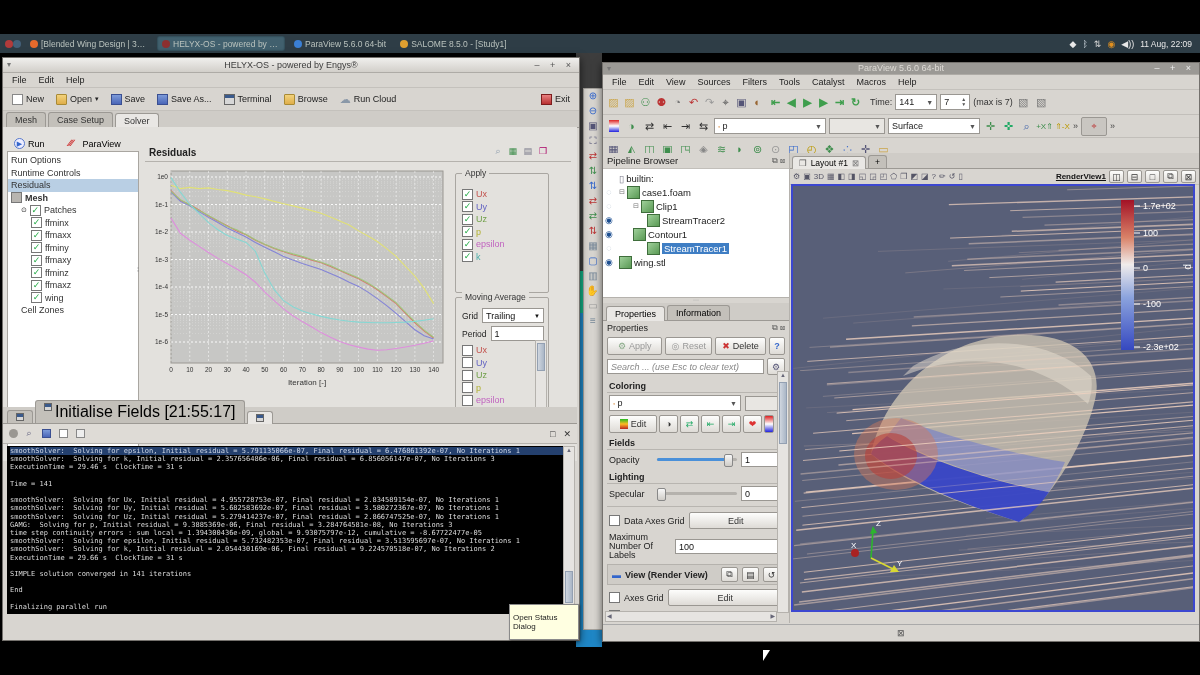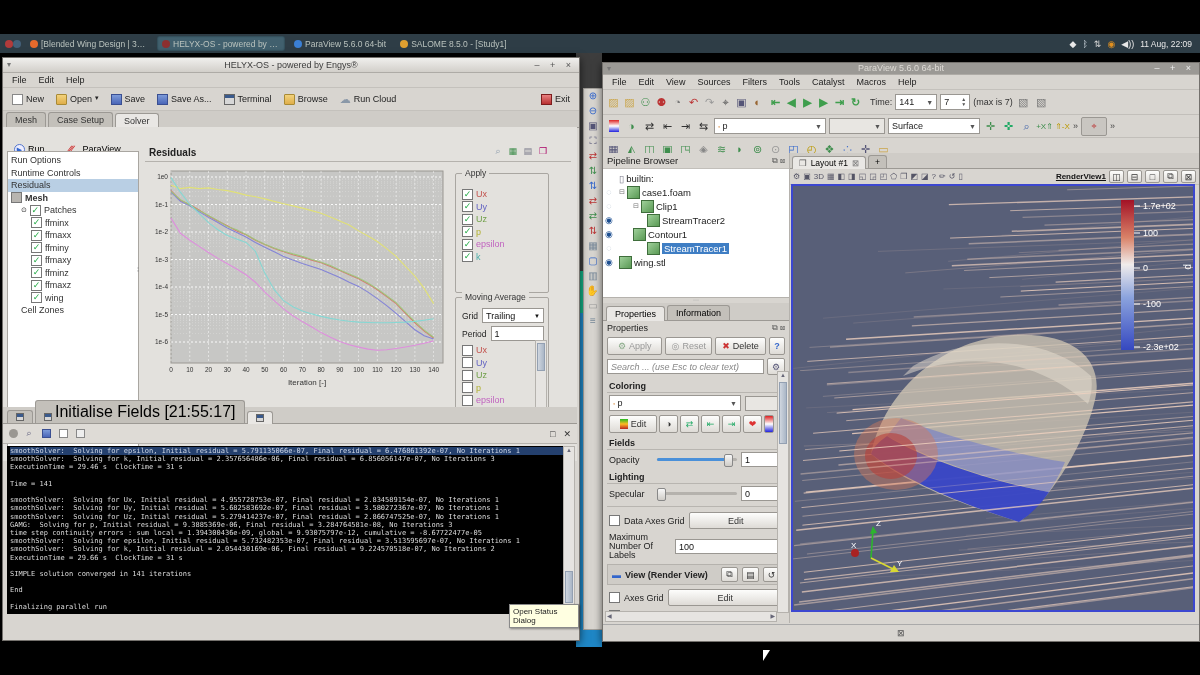--- a/index.html
+++ b/index.html
@@ -19,21 +19,21 @@
   .titlebar{height:14px;background:linear-gradient(#f0efed,#d2cfca);border-bottom:1px solid #aeaba6;
             font-size:9px;color:#3c3c3c;position:relative;text-align:center;line-height:14px}
   .titlebar .wbtns{position:absolute;right:4px;top:0;font-size:9px;color:#555;letter-spacing:4px}
   .titlebar .wmark{position:absolute;left:4px;top:0;font-size:8px;color:#777}
   .menubar{height:14px;display:flex;gap:2px;font-size:9px;color:#222;align-items:center;
            border-bottom:1px solid #c4c1bc;padding-left:4px}
   .menubar span{padding:0 5px}
   
   .htoolbar{height:22px;display:flex;align-items:center;font-size:9px;color:#222;gap:2px;
             border-bottom:1px solid #c4c1bc;padding:0 4px}
-  .hbtn{display:flex;align-items:flex-start;gap:3px;padding:2px 4px;border:1px solid transparent;border-radius:2px}
+  .hbtn{display:flex;align-items:center;gap:3px;padding:2px 4px;border:1px solid transparent;border-radius:2px}
   .mini{width:11px;height:11px;display:inline-block;box-sizing:border-box;flex:0 0 auto}
   .i-doc{background:#fff;border:1px solid #888}
   .i-folder{background:linear-gradient(#f2d27c,#dfae4a);border:1px solid #a98a34;border-radius:1px}
   .i-save{background:linear-gradient(#7d9bd9,#4a66b8);border:1px solid #3a4f92}
   .i-term{background:#d7d7d7;border:1px solid #666;box-shadow:inset 0 3px 0 #3a5a8c}
   .i-cloud{color:#8a98a8;font-size:11px;line-height:11px}
   .i-exit{background:linear-gradient(#e98080,#b83030);border:1px solid #7d1d1d}
   .tabsrow{height:16px;display:flex;align-items:flex-end;padding-left:3px;font-size:9px;color:#333;
            border-bottom:1px solid #9c9994;background:#cfccc7}
   .tab{padding:2px 8px;border:1px solid #9c9994;border-bottom:none;background:#c3c0ba;
@@ -43,21 +43,21 @@
   .groupbox{position:absolute;border:1px solid #a9a6a1;border-radius:2px}
   .groupbox>.gtitle{position:absolute;top:-6px;left:6px;background:#e3e1dd;padding:0 3px;font-size:8.5px;color:#333}
   .chk{width:9px;height:9px;border:1px solid #777;background:#fff;display:inline-block;flex:0 0 auto;
        font-size:9px;line-height:8px;text-align:center;color:#2a4}
   .treeitem{display:flex;align-items:center;gap:3px;height:12.5px;font-size:9px;color:#333;white-space:nowrap}
   .treeitem.sel{background:#b9cfe4}
   .console{background:#000;color:#dcdcdc;font-family:"DejaVu Sans Mono",monospace;font-size:7px;
            line-height:8.2px;overflow:hidden;white-space:pre}
   .console .sel{background:#24406e;color:#cfd8e8}
   .tooltip{position:absolute;background:#ffffe1;border:1px solid #8a8a8a;font-size:8px;color:#222;
-           padding:2px 3px;box-shadow:1px 1px 2px rgba(0,0,0,.4)}
+           padding:8px 3px;box-shadow:1px 1px 2px rgba(0,0,0,.4)}
   .statusbar{position:absolute;left:0;bottom:0;width:100%;height:17px;background:#d8d5d0;
              border-top:1px solid #aaa;display:flex;align-items:center;font-size:8.5px;color:#222;gap:10px;padding:0 6px;box-sizing:border-box}
   .scrollv{position:absolute;width:10px;background:#e6e4e1;border:1px solid #b5b2ad}
   .thumb{position:absolute;left:1px;width:6px;background:linear-gradient(90deg,#cfd6df,#aab6c6);border:1px solid #93a0b2}
   
   .pvtoolbar{display:flex;align-items:center;gap:3px;font-size:9px;color:#333;
              border-bottom:1px solid #c2bfba;padding:0 3px}
   .pvico{display:inline-flex;align-items:center;justify-content:center;width:15px;height:15px;
          font-size:11px;flex:0 0 auto}
   .pvico.small{width:12px;height:12px;font-size:9px}
@@ -189,21 +189,21 @@
       </div>
     </div>
   <div class="tabsrow" id="helyx-tabs">
       <div class="tab">Mesh</div>
       <div class="tab">Case Setup</div>
       <div class="tab active">Solver</div>
     </div>
 
   <div class="abs panel" style="left:0;top:69px;width:574px;height:334px">
 
-    <div class="abs" style="left:6px;top:14px;display:flex;gap:14px;align-items:center">
+    <div class="abs" style="left:6px;top:8px;display:flex;gap:14px;align-items:center">
       <span class="hbtn" style="font-size:9px">
         <span class="mini" style="border-radius:50%;background:#eef;border:1px solid #5577cc;color:#3366cc;font-size:7px;line-height:10px;text-align:center">▶</span>
         <span>Run</span>
         </span>
       <span class="hbtn" style="font-size:9px">
         <span class="mini" style="font-weight:bold;font-style:italic;color:#cc2222;font-size:9px;line-height:11px">∕∕∕</span>
         <span>ParaView</span>
         </span>
     </div>
 
@@ -449,21 +449,21 @@
       </div>
 
       <div class="abs" style="left:-6px;top:120px;color:#888;font-size:8px">⁞</div>
     </div>
   </div>
 
   <div class="abs" id="term-tabs" style="left:0;top:349px;width:574px;height:17px;display:flex;align-items:flex-end;background:#cfccc7;border-bottom:1px solid #9c9994;padding-left:4px;box-sizing:border-box">
       <div class="tab" style="display: flex; gap: 3px; align-items: center;">
         <span class="mini i-term" style="width: 8px; height: 8px;"></span>
       </div>
-      <div class="tab" style="display: flex; gap: 3px; align-items: flex-end;">
+      <div class="tab" style="display: flex; gap: 3px; align-items: flex-start;">
         <span class="mini i-term" style="width: 8px; height: 8px;"></span>
         <span>Initialise Fields [21:55:17]</span>
       </div>
       <div class="tab active" style="display: flex; gap: 3px; align-items: center;">
         <span class="mini i-term" style="width: 8px; height: 8px;"></span>
       </div>
     </div>
 
   <div class="abs" style="left:0;top:366px;width:574px;height:20px;background:#dedbd6;border-bottom:1px solid #b5b2ad;display:flex;align-items:center;gap:5px;padding:0 6px;box-sizing:border-box">
     <span style="width:9px;height:9px;border-radius:50%;background:#9a9792;display:inline-block"></span>

